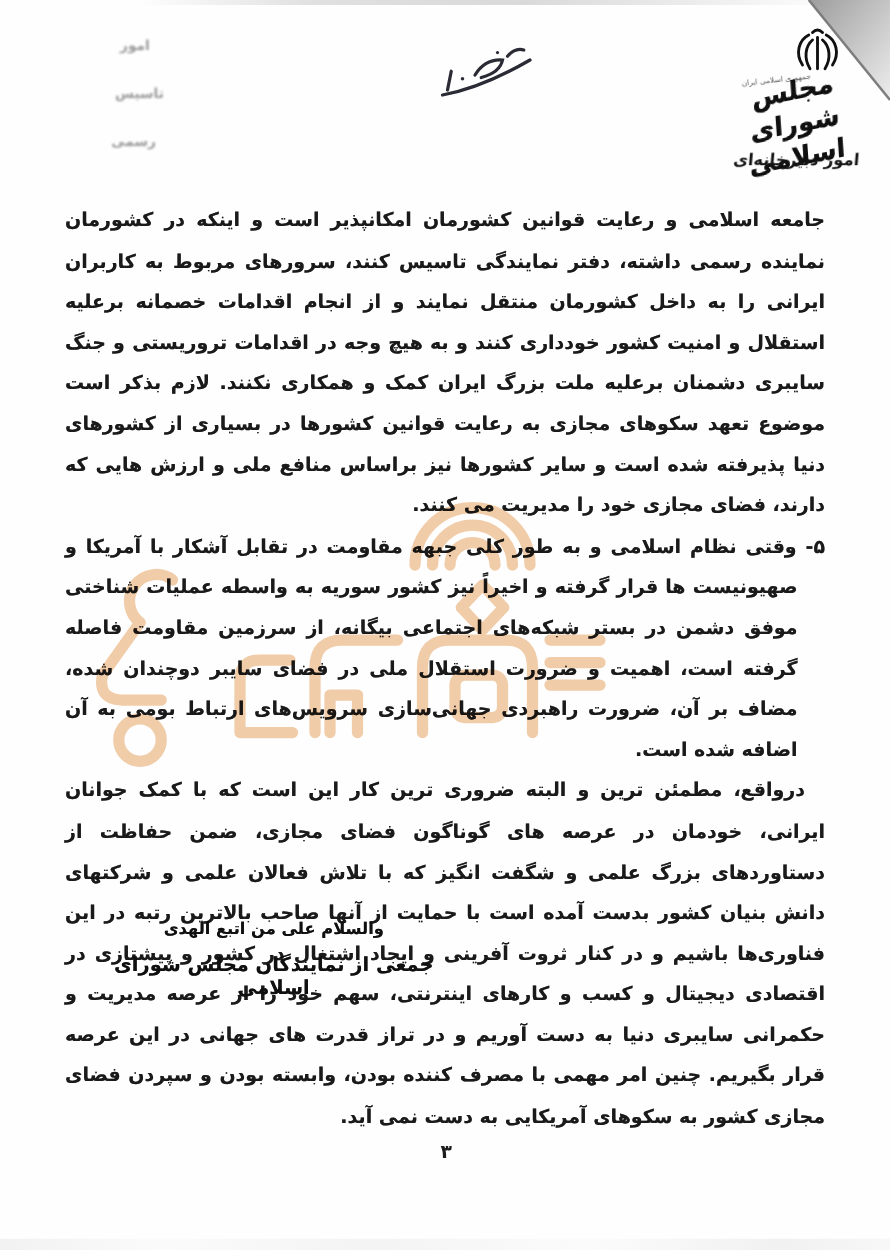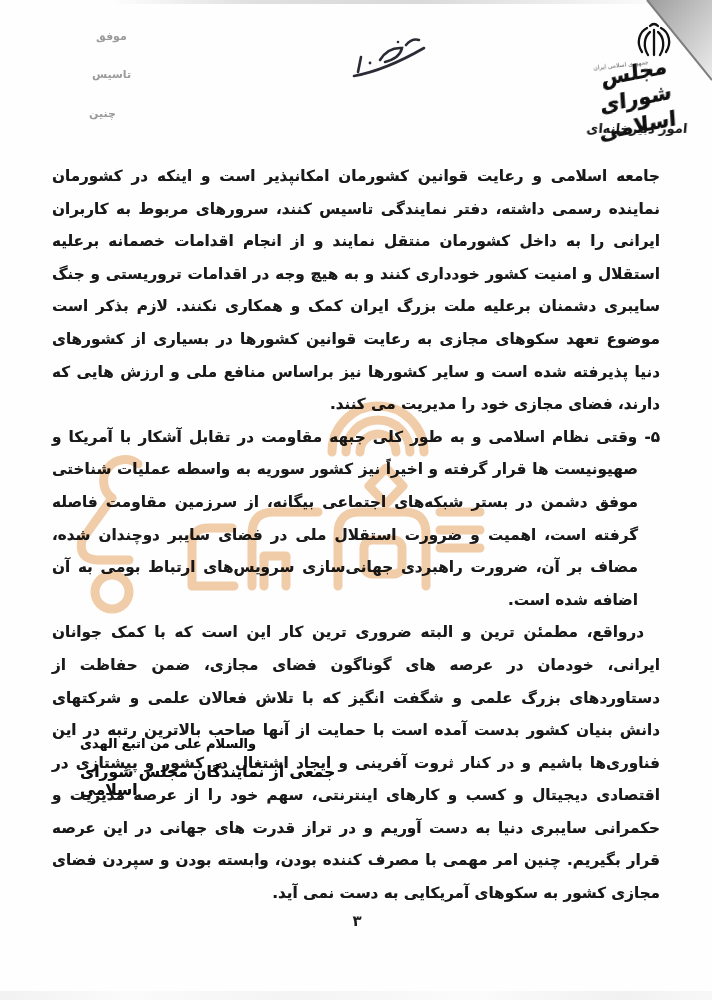--- a/index.html
+++ b/index.html
@@ -64,21 +64,21 @@
     position:absolute; top:160px; right:52px; left:52px;
     font-size:15.2px; line-height:32.6px; font-weight:700; color:#1a1a1a;
     text-align:justify; text-shadow:0 0 .4px rgba(10,10,10,.55);
   }
   .body-text p { margin:0; }
   .p-item { padding-right:22px; text-indent:-22px; }
   .p3 { margin-top:27px; text-indent:16px; }
 
   
   .closing {
-    position:absolute; top:736px; left:80px; width:278px; text-align:left;
+    position:absolute; top:736px; left:80px; width:278px; text-align:center;
     color:#101010; font-weight:bold; text-shadow:0 0 .5px rgba(0,0,0,.6);
   }
   .salutation { font-size:13px; }
   .signatory  { font-size:15.5px; margin-top:12px; }
 
   .page-number {
     position:absolute; top:912px; left:344px; width:26px; text-align:center;
     font-size:15px; font-weight:bold; color:#1c1c1c;
   }
 </style>
@@ -108,23 +108,23 @@
       <path d="M-6,12 C-11,4 -10,-6 -4,-11"></path>
       <path d="M6,12 C11,4 10,-6 4,-11"></path>
       <path d="M-12,9 C-18,0 -15,-11 -7,-15"></path>
       <path d="M12,9 C18,0 15,-11 7,-15"></path>
     </g>
   </svg>
   <div class="microtext">جمهوری اسلامی ایران</div>
   <div class="org-calligraphy">مجلس شورای اسلامی</div>
   <div class="dept">امور دبیرخانه‌ای</div>
 
-  <div class="meta-label f-number">موفق</div>
+  <div class="meta-label f-number">امور</div>
   <div class="meta-label f-date">تاسیس</div>
-  <div class="meta-label f-attach">چنین</div>
+  <div class="meta-label f-attach">رسمی</div>
 
   <svg class="handnote" width="92" height="58" viewBox="0 0 92 58">
     <g stroke="#2b2b35" stroke-width="2.6" fill="none" stroke-linecap="round">
       <path d="M8,46 Q40,40 78,18"></path>
       <path d="M34,30 q8,-13 22,-12 q-2,10 -17,14"></path>
       <path d="M60,15 q6,-7 13,-5"></path>
       <path d="M15,27 l-3,15"></path>
     </g>
     <circle cx="24" cy="33" r="1.4" fill="#2b2b35"></circle>
     <circle cx="52" cy="12" r="1.3" fill="#2b2b35"></circle>

